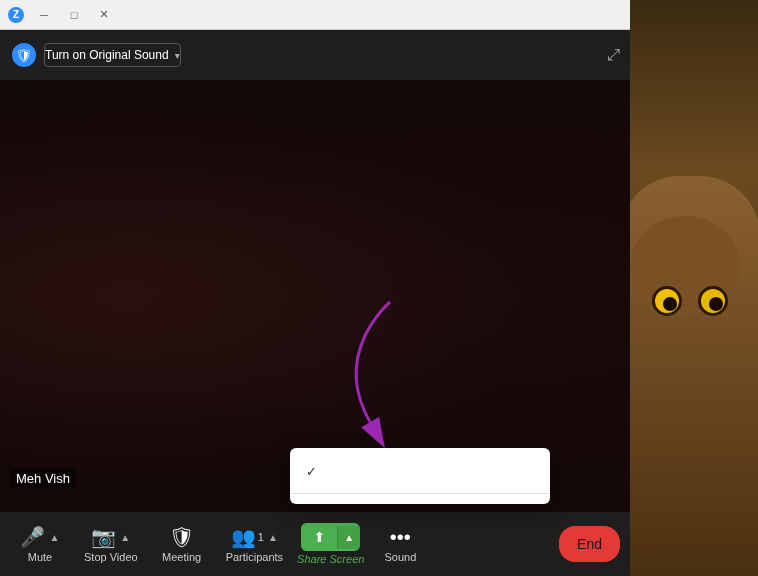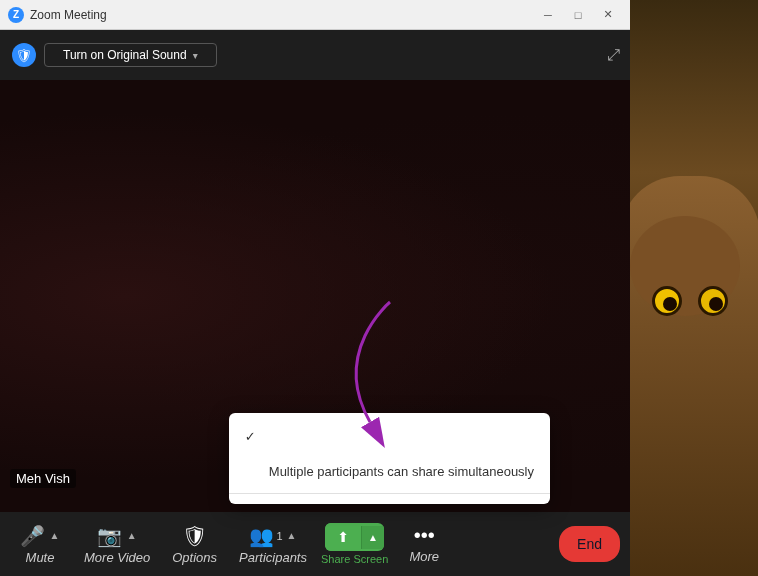--- a/index.html
+++ b/index.html
@@ -94,21 +94,21 @@
       align-items: center;
       justify-content: center;
       color: white;
       font-size: 13px;
       margin-right: 8px;
     }
     .original-sound-btn {
       background: transparent;
       border: 1px solid #555;
       color: #fff;
-      padding: 4px 18px;
+      padding: 4px 0;
       border-radius: 4px;
       font-size: 12px;
       cursor: pointer;
       display: flex;
       align-items: center;
       gap: 6px;
     }
     .original-sound-btn .chevron {
       font-size: 10px;
       color: #aaa;
@@ -176,22 +176,21 @@
     .toolbar-item-icon {
       color: #fff;
       font-size: 20px;
       margin-bottom: 2px;
       display: flex;
       align-items: center;
       gap: 2px;
     }
     .toolbar-item-label {
       color: #ccc;
-      font-size: 13px;
-      font-style: italic;
+      font-size: 11px;
     }
     .toolbar-item .caret {
       font-size: 10px;
       color: #aaa;
       margin-left: 2px;
     }
 
     .share-screen-item {
       display: flex;
       flex-direction: column;
@@ -222,20 +221,21 @@
       border: none;
       border-left: 1px solid #388e3c;
       color: white;
       padding: 6px 6px;
       cursor: pointer;
       font-size: 10px;
     }
     .share-label {
       color: #4caf50;
       font-size: 11px;
+      font-style: italic;
     }
 
     .end-btn {
       background: #e53935;
       border: none;
       color: #0f172a;
       padding: 10px 18px;
       border-radius: 16px;
       font-size: 14px;
       cursor: pointer;
@@ -369,21 +369,20 @@
         <div class="owl-pupil-right"></div>
       </div>
     </div>
   </div>
 </div>
 
 <div class="zoom-window">
 
   <div class="title-bar">
     <div class="title-bar-icon">Z</div>
-    <span class="title-bar-title">Zoom Meeting</span>
     <div class="title-bar-controls">
       <button class="title-bar-btn">─</button>
       <button class="title-bar-btn">□</button>
       <button class="title-bar-btn close">✕</button>
     </div>
   </div>
 
   <div class="top-toolbar">
     <div class="shield-icon">🛡</div>
     <button class="original-sound-btn">
@@ -406,28 +405,28 @@
         <span class="caret">▲</span>
       </div>
       <span class="toolbar-item-label">Mute</span>
     </div>
 
     <div class="toolbar-item">
       <div class="toolbar-item-icon">
         <span>📷</span>
         <span class="caret">▲</span>
       </div>
-      <span class="toolbar-item-label">More Video</span>
+      <span class="toolbar-item-label">Stop Video</span>
     </div>
 
     <div class="toolbar-item">
       <div class="toolbar-item-icon">
         <span>🛡</span>
       </div>
-      <span class="toolbar-item-label">Options</span>
+      <span class="toolbar-item-label">Meeting</span>
     </div>
 
     <div class="toolbar-item">
       <div class="toolbar-item-icon">
         <span>👥</span>
         <span style="font-size:11px;color:#ccc;">1</span>
         <span class="caret">▲</span>
       </div>
       <span class="toolbar-item-label">Participants</span>
     </div>
@@ -439,33 +438,29 @@
         </button>
         <button class="share-caret-btn">▲</button>
       </div>
       <span class="share-label">Share Screen</span>
     </div>
 
     <div class="toolbar-item">
       <div class="toolbar-item-icon">
         <span>•••</span>
       </div>
-      <span class="toolbar-item-label">More</span>
+      <span class="toolbar-item-label">Sound</span>
     </div>
 
     <button class="end-btn">End</button>
   </div>
 
   <div class="dropdown-menu">
     <div class="dropdown-item">
       <span class="check">✓</span>
-    </div>
-    <div class="dropdown-item">
-      <span class="check"> </span>
-      <span>Multiple participants can share simultaneously</span>
     </div>
     <div class="dropdown-divider"></div>
   </div>
 
   <div class="arrow-annotation">
     <svg class="arrow-svg" viewBox="0 0 120 160">
       <defs>
         <marker id="arrowhead" markerWidth="10" markerHeight="7" refX="0" refY="3.5" orient="auto">
           <polygon points="0 0, 10 3.5, 0 7" fill="#9c27b0"></polygon>
         </marker>

